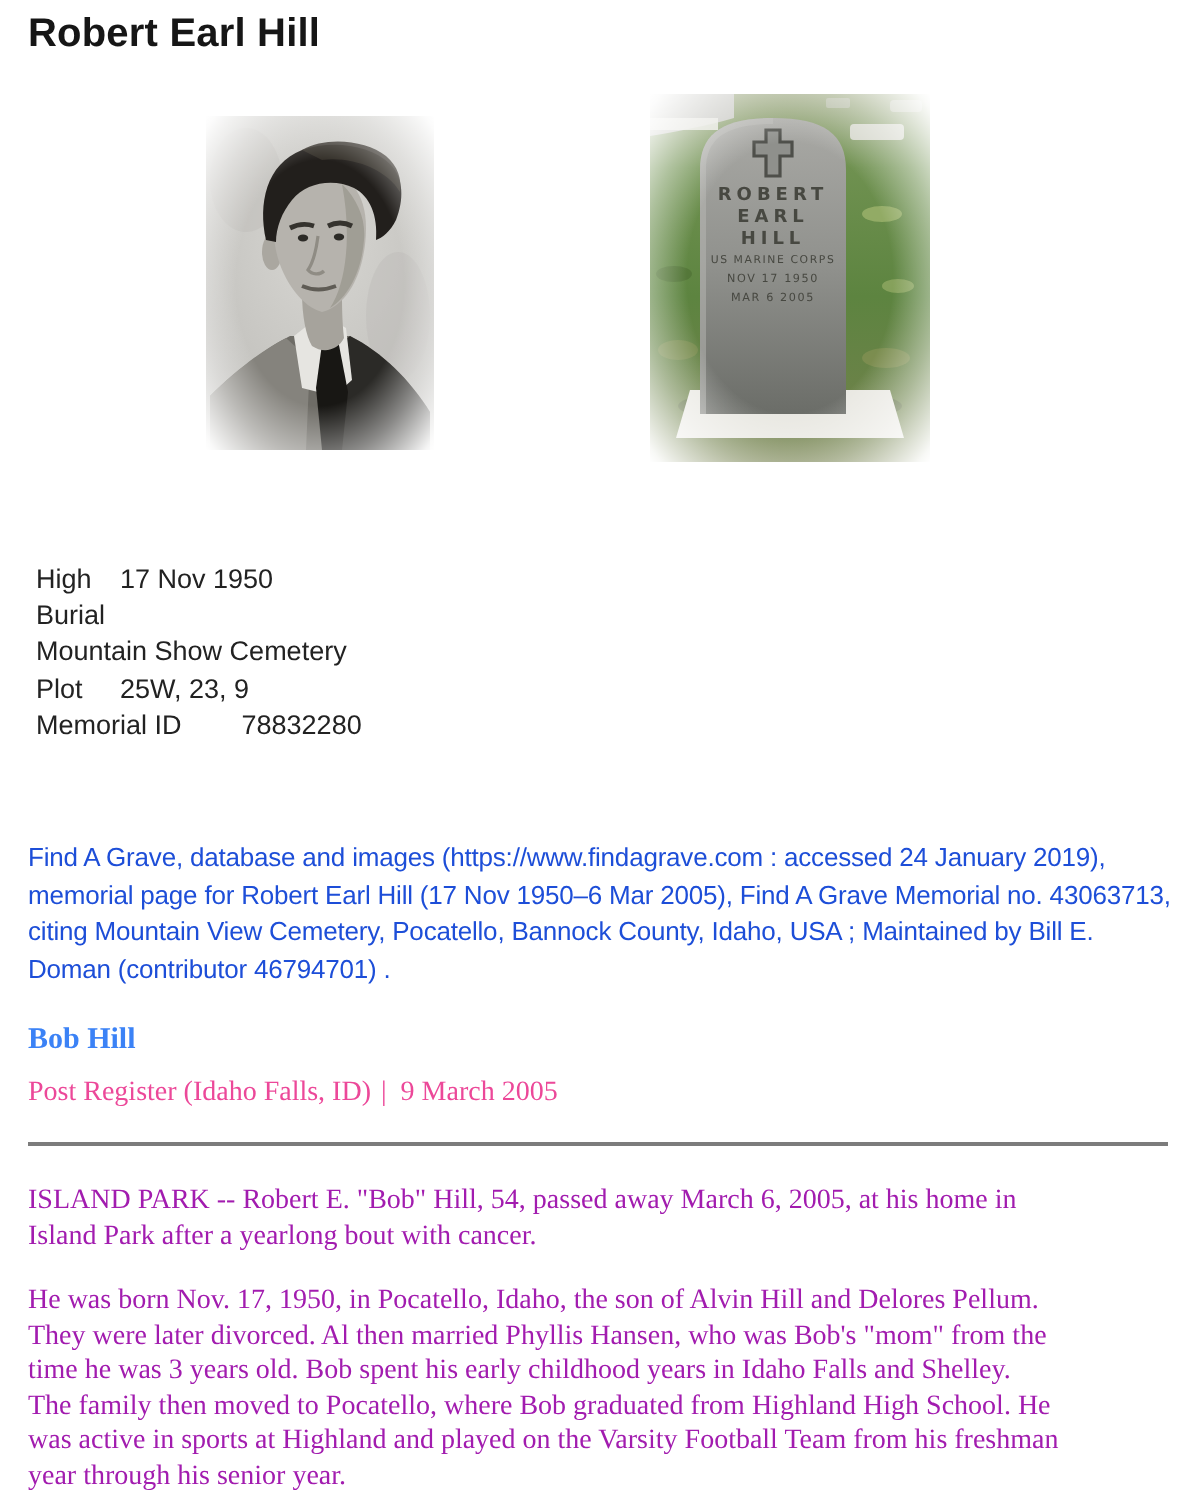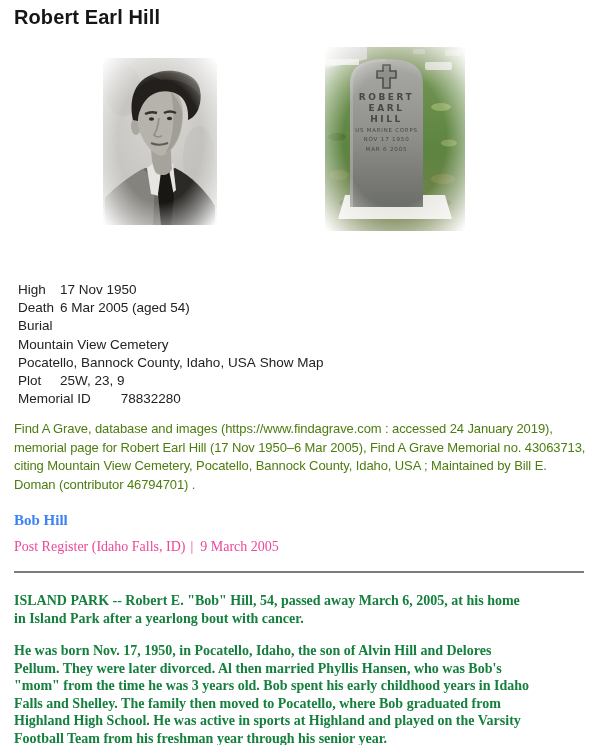--- a/index.html
+++ b/index.html
@@ -24,32 +24,32 @@
       rgba(255,255,255,0.95) 96%,#ffffff 100%);
   }
   
   .facts{position:absolute;left:18px;top:281px;font-size:13.5px;line-height:18.2px;color:#222;}
   .fact-label{display:inline-block;min-width:40px;margin-right:2px;}
   .fact-label.wide{min-width:64px;margin-right:30px;}
   .show-map{margin-left:4px;color:#222;text-decoration:none;cursor:pointer;}
   
   .citation{
     position:absolute;left:14px;top:420px;width:572px;margin:0;
-    font-size:13px;line-height:18.6px;letter-spacing:-0.1px;color:#4d7c0f;
+    font-size:13px;line-height:18.6px;letter-spacing:-0.1px;color:#1d4ed8;
   }
   
   .serif{font-family:"Liberation Serif","DejaVu Serif",serif;}
   .obit-heading{
     position:absolute;left:14px;top:512px;margin:0;
     font-size:15px;font-weight:bold;color:#3b82f6;
   }
   .obit-source{position:absolute;left:14px;top:539px;font-size:14px;color:#ec4899;}
   .obit-source .sep{margin:0 7px 0 5px;}
   .divider{position:absolute;left:14px;top:571px;width:570px;height:2px;background:#7c7c7c;}
-  .obit-par{position:absolute;left:14px;width:516px;margin:0;font-size:14px;line-height:17.6px;color:#15803d;font-weight:bold;}
+  .obit-par{position:absolute;left:14px;width:516px;margin:0;font-size:14px;line-height:17.6px;color:#a21caf;}
   .obit-par.p1{top:592px;}
   .obit-par.p2{top:642px;}
 </style>
 </head>
 <body>
 
 <div class="page">
 
   <h1 class="page-title">Robert Earl Hill</h1>
 
@@ -140,29 +140,23 @@
       </g>
     </svg>
     <div class="vignette"></div>
   </div>
 
   <div class="facts">
     <div class="fact-row">
       <span class="fact-label">High</span><span class="fact-value">17 Nov 1950</span>
     </div>
     <div class="fact-row">
-      <span class="fact-label">Death</span><span class="fact-value">6 Mar 2005 (aged 54)</span>
-    </div>
-    <div class="fact-row">
       <span class="fact-label">Burial</span>
     </div>
-    <div class="fact-row">Mountain View Cemetery</div>
-    <div class="fact-row">
-      <span>Pocatello, Bannock County, Idaho, USA</span><a class="show-map">Show Map</a>
-    </div>
+    <div class="fact-row">Mountain Show Cemetery</div>
     <div class="fact-row">
       <span class="fact-label">Plot</span><span class="fact-value">25W, 23, 9</span>
     </div>
     <div class="fact-row">
       <span class="fact-label wide">Memorial ID</span><span class="fact-value">78832280</span>
     </div>
   </div>
 
   <p class="citation">Find A Grave, database and images (https://www.findagrave.com : accessed 24 January 2019), memorial page for Robert Earl Hill (17 Nov 1950–6 Mar 2005), Find A Grave Memorial no. 43063713, citing Mountain View Cemetery, Pocatello, Bannock County, Idaho, USA ; Maintained by Bill E. Doman (contributor 46794701) .</p>
 

